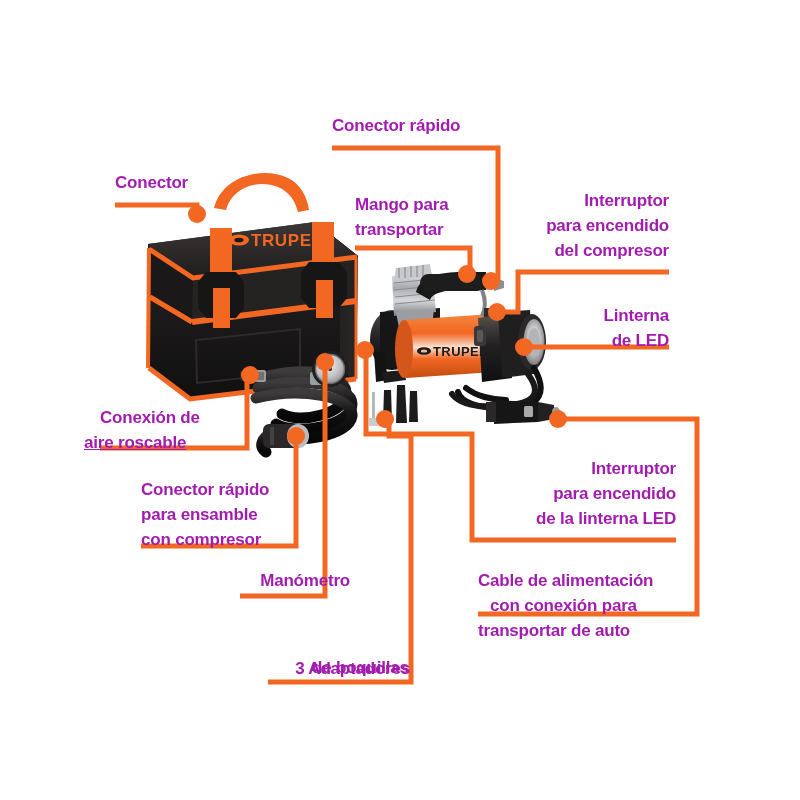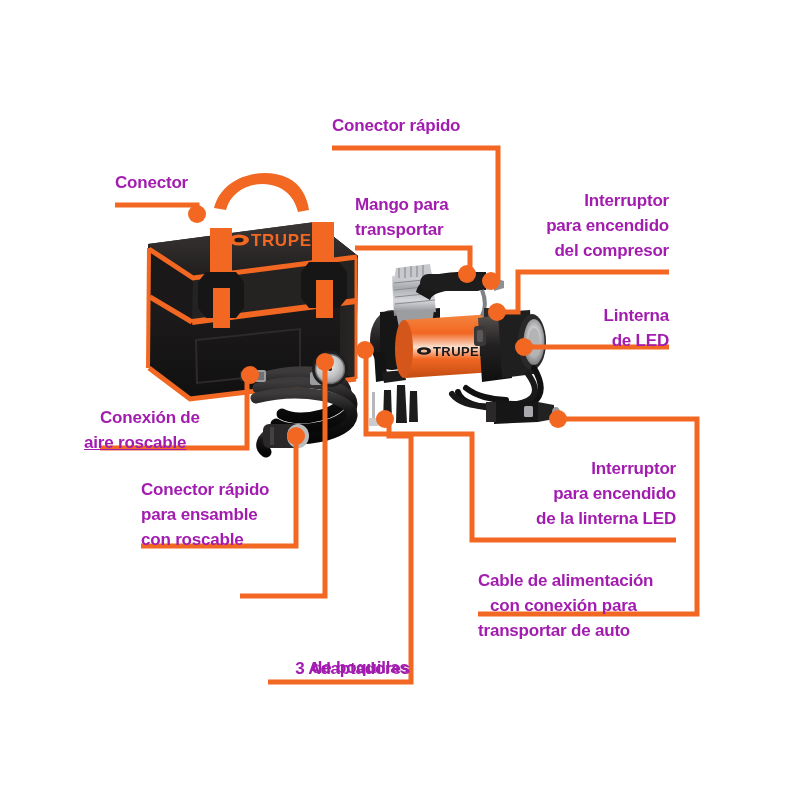--- a/index.html
+++ b/index.html
@@ -304,23 +304,24 @@
   </div>
 
   <div>
     <div class="lbl l" style="left:100px;top:405px;text-align:center;">Conexión de</div>
     <div class="lbl l" style="left:84px;top:430px;text-decoration:underline;">aire roscable</div>
   </div>
 
   <div>
     <div class="lbl l" style="left:141px;top:477px;">Conector rápido</div>
     <div class="lbl l" style="left:141px;top:502px;">para ensamble</div>
-    <div class="lbl l" style="left:141px;top:527px;">con roscable</div>
-  </div>
-
+    <div class="lbl l" style="left:141px;top:527px;">con compresor</div>
+  </div>
+
+  <div class="lbl r" style="left:150px;top:568px;width:200px;">Manómetro</div>
 
   <div>
     <div class="lbl l" style="left:268px;top:630px;">
       <span class="b">3</span><span> Adaptadores</span>
     </div>
     <div class="lbl l" style="left:268px;top:655px;margin-left:44px;">de boquillas</div>
   </div>
 
   <div>
     <div class="lbl r" style="left:476px;top:456px;width:200px;">Interruptor</div>

